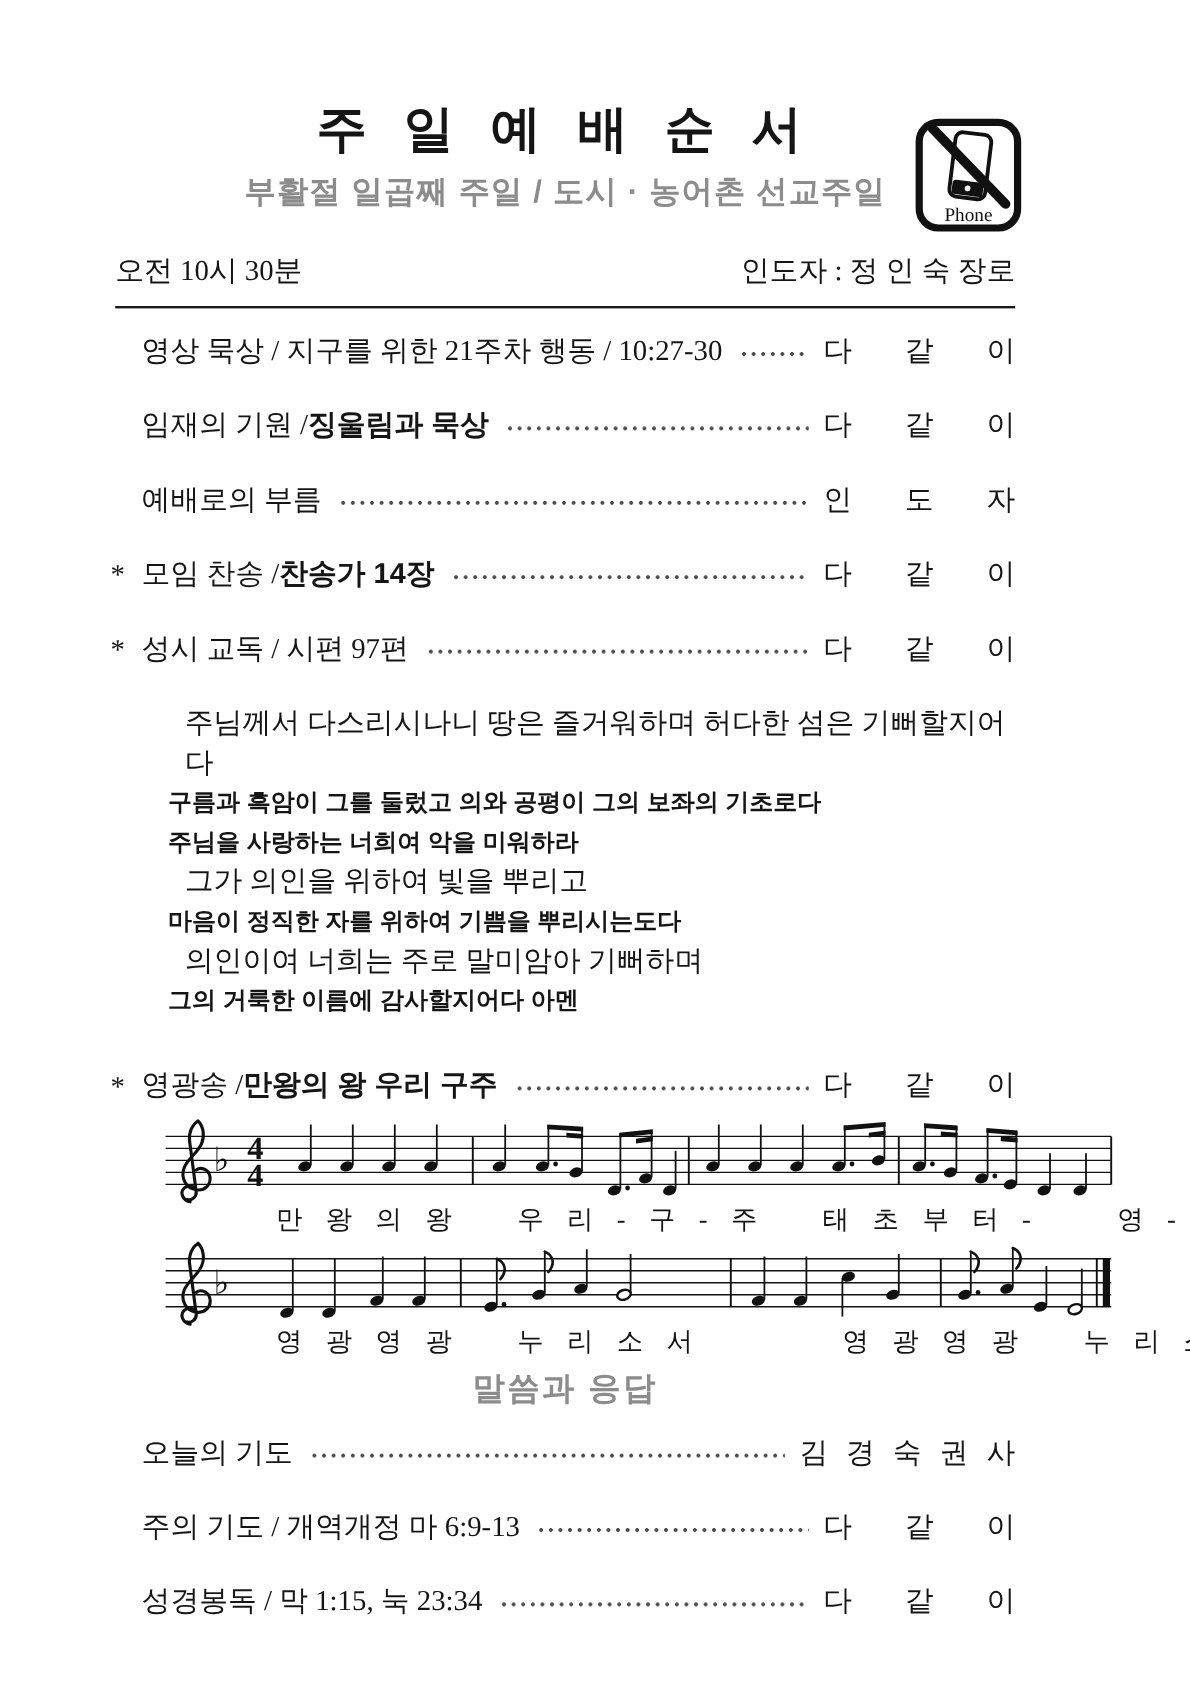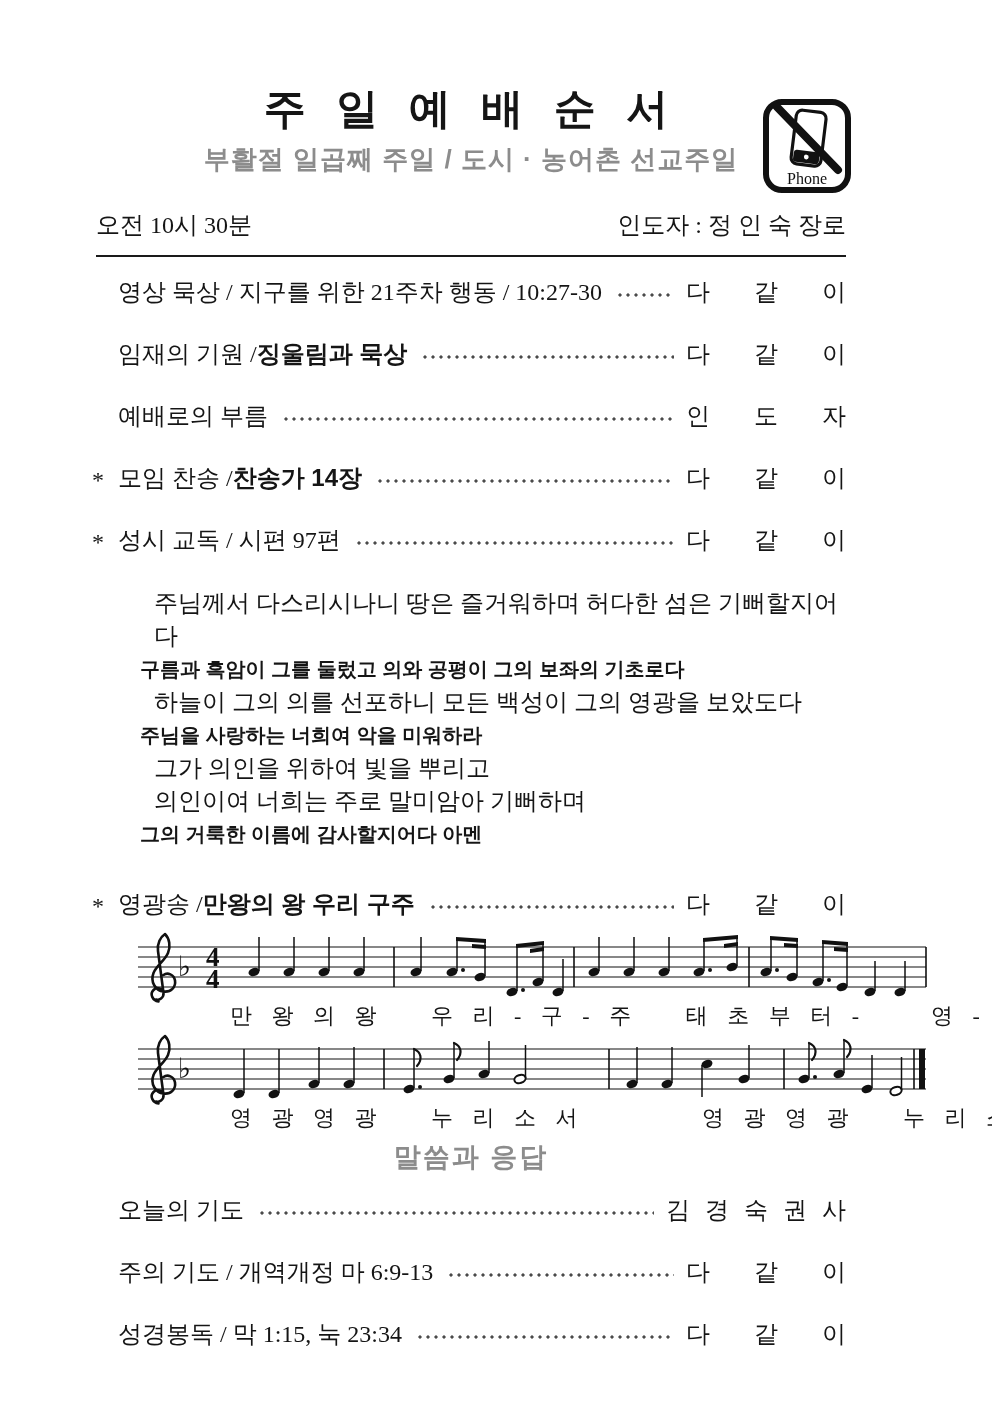--- a/index.html
+++ b/index.html
@@ -118,23 +118,23 @@
       <span class="star">*</span>
       <span>성시 교독 / 시편 97편</span>
         <span class="bold-part"></span>
       <span class="leader"></span>
       <span class="answer">다 같 이</span>
     </div>
 
     <div class="psalm">
       <div class="n">주님께서 다스리시나니 땅은 즐거워하며 허다한 섬은 기뻐할지어다</div>
       <div class="b">구름과 흑암이 그를 둘렀고 의와 공평이 그의 보좌의 기초로다</div>
-      <div class="n">하늘이 그의 의를 선포하니 모든 백성이 그의 영광을 보았도다</div>
       <div class="b">주님을 사랑하는 너희여 악을 미워하라</div>
       <div class="n">그가 의인을 위하여 빛을 뿌리고</div>
+      <div class="b">마음이 정직한 자를 위하여 기쁨을 뿌리시는도다</div>
       <div class="n">의인이여 너희는 주로 말미암아 기뻐하며</div>
       <div class="b">그의 거룩한 이름에 감사할지어다 아멘</div>
     </div>
 
     <div class="item" style="margin-top:38px;">
       <span class="star">*</span>
       <span>영광송 / </span>
         <span class="bold-part">만왕의 왕 우리 구주</span>
       <span class="leader"></span>
       <span class="answer">다 같 이</span>

